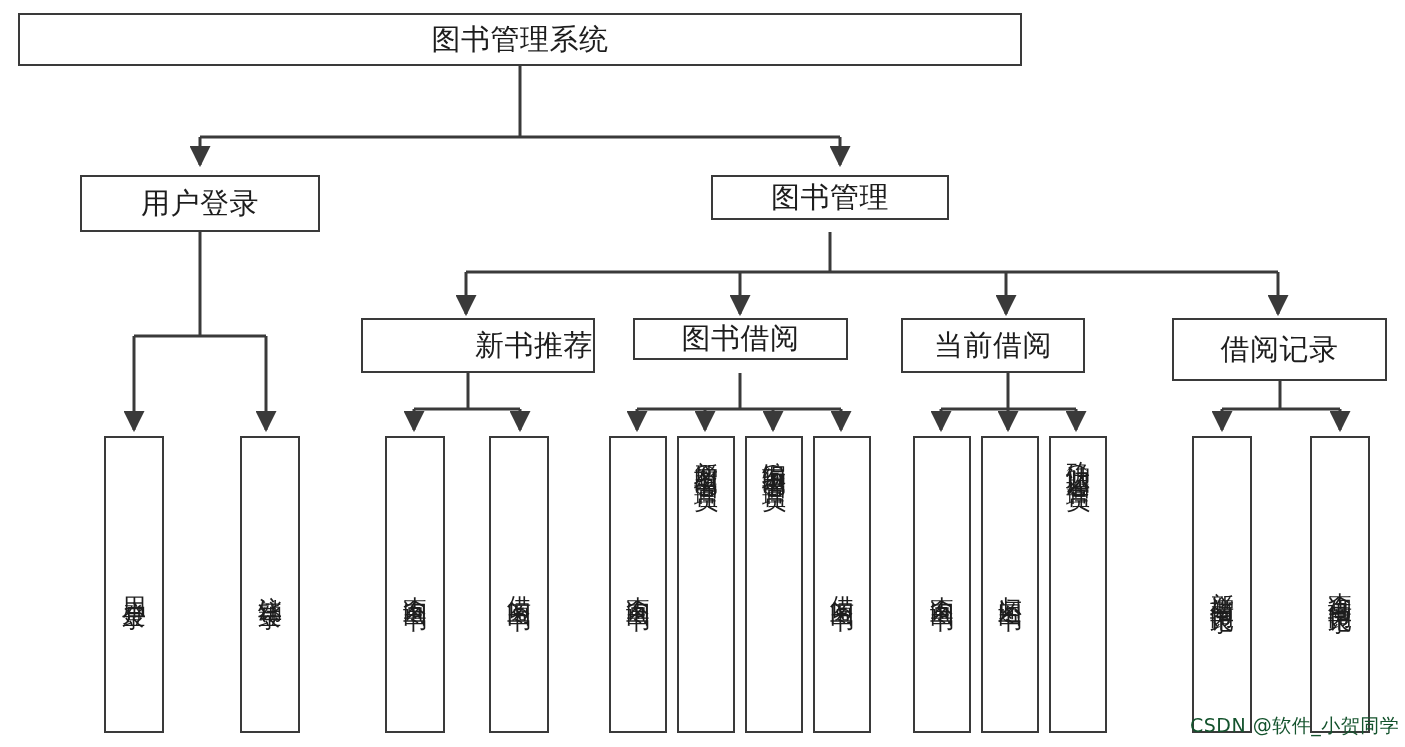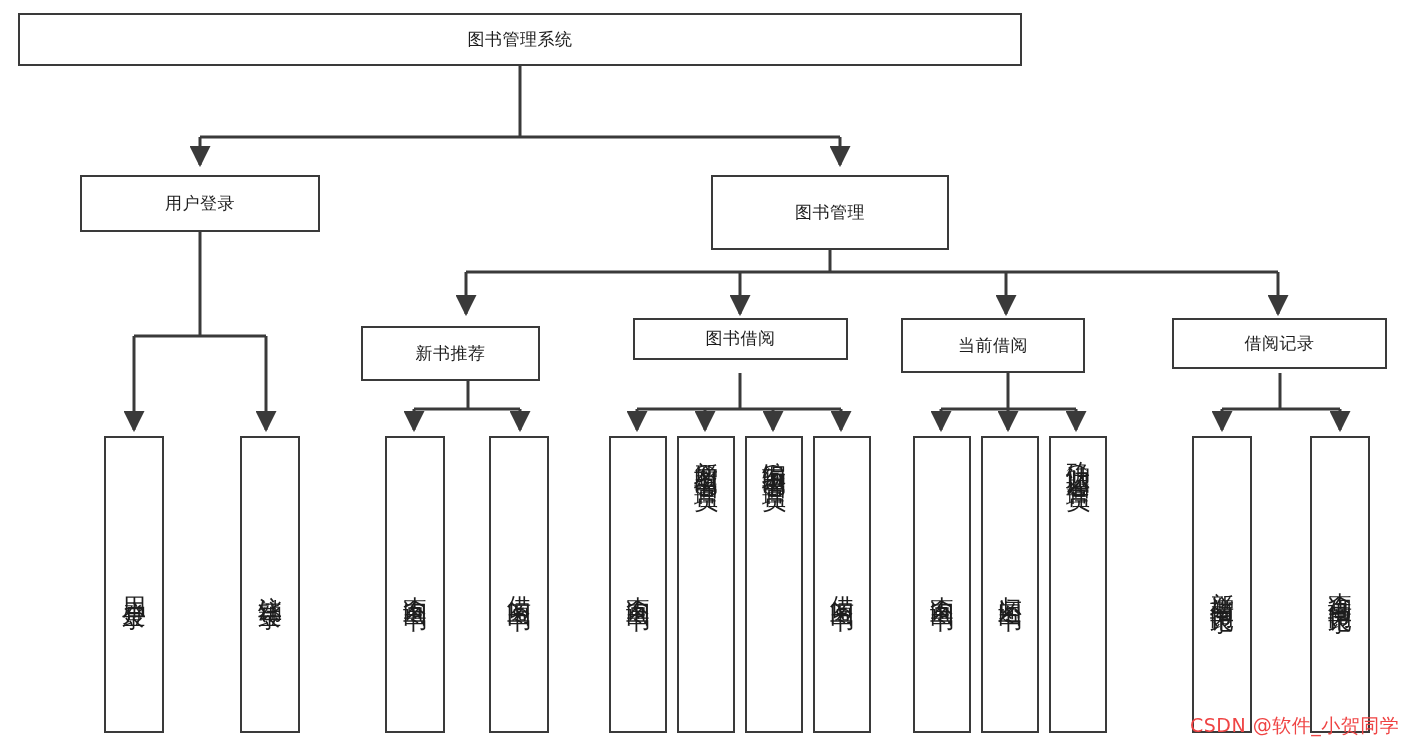--- a/index.html
+++ b/index.html
@@ -30,21 +30,21 @@
     position: absolute;
     box-sizing: border-box;
     background: #ffffff;
     border: 2.5px solid #3a3a3a;
     display: flex;
     align-items: center;
     justify-content: center;
     color: #1d1d1d;
   }
   .node.horiz {
-    font-size: 17px;
+    font-size: 29px;
     line-height: 1.15;
     letter-spacing: 0.5px;
     white-space: nowrap;
   }
   .node.vert {
     align-items: flex-start;
     justify-content: center;
     padding-top: 4px;
   }
   .node.vert .vlabel {
@@ -55,21 +55,21 @@
     line-height: 1.0;
     white-space: nowrap;
     color: #1d1d1d;
   }
   .node.vert.center {
     align-items: center;
     padding-top: 0;
   }
   .watermark {
     position: absolute;
-    color: #ef4444;
+    color: #14532d;
     font-size: 19px;
     white-space: nowrap;
     letter-spacing: 0.5px;
   }
 </style>
 </head>
 <body>
 
 <div id="canvas">
 
@@ -124,37 +124,37 @@
   </svg>
 
   <div class="node horiz" style="left:18px; top:13px; width:1004px; height:53px;">
     <span>图书管理系统</span>
   </div>
 
   <div class="node horiz" style="left:80px; top:175px; width:240px; height:57px;">
     <span>用户登录</span>
   </div>
 
-  <div class="node horiz" style="left:711px; top:175px; width:238px; height:75px;">
+  <div class="node horiz" style="left:711px; top:175px; width:238px; height:45px;">
     <span>图书管理</span>
   </div>
 
-  <div class="node horiz" style="left:361px; top:326px; width:179px; height:55px;">
+  <div class="node horiz" style="left:361px; top:318px; width:234px; height:55px;justify-content:flex-end;">
     <span>新书推荐</span>
   </div>
 
   <div class="node horiz" style="left:633px; top:318px; width:215px; height:42px;">
     <span>图书借阅</span>
   </div>
 
   <div class="node horiz" style="left:901px; top:318px; width:184px; height:55px;">
     <span>当前借阅</span>
   </div>
 
-  <div class="node horiz" style="left:1172px; top:318px; width:215px; height:51px;font-family:Liberation Serif, serif;">
+  <div class="node horiz" style="left:1172px; top:318px; width:215px; height:63px;font-family:Liberation Serif, serif;">
     <span>借阅记录</span>
   </div>
 
   <div class="node vert center" style="left:104px; top:436px; width:60px; height:297px;">
     <span class="vlabel">用户登录</span>
   </div>
 
   <div class="node vert center" style="left:240px; top:436px; width:60px; height:297px;">
     <span class="vlabel">注销登录</span>
   </div>

